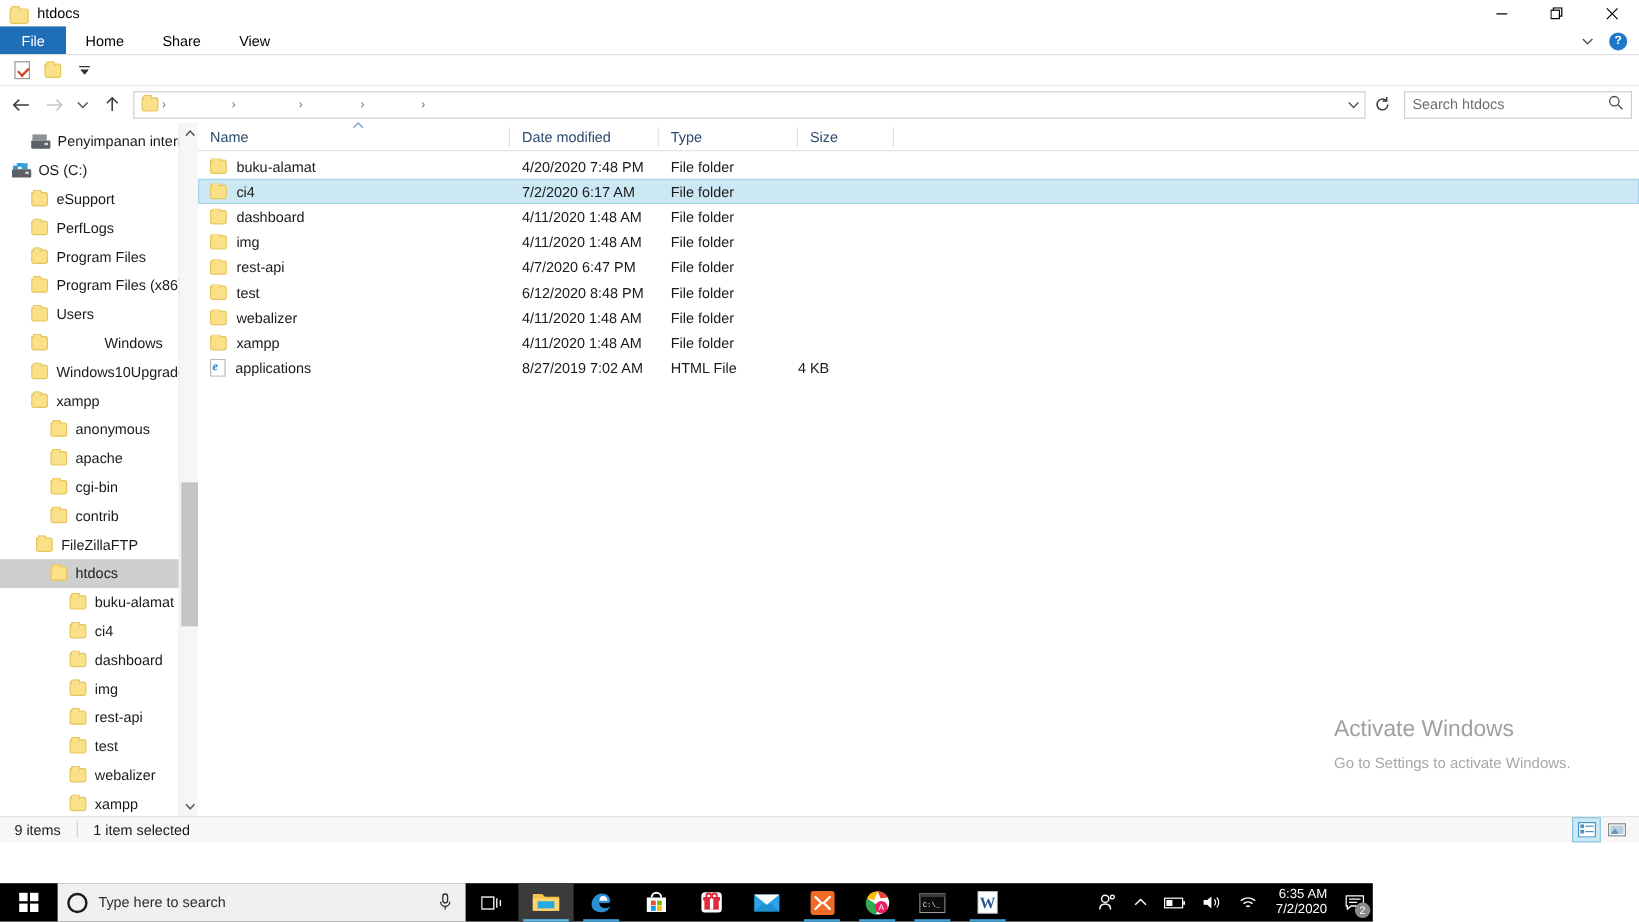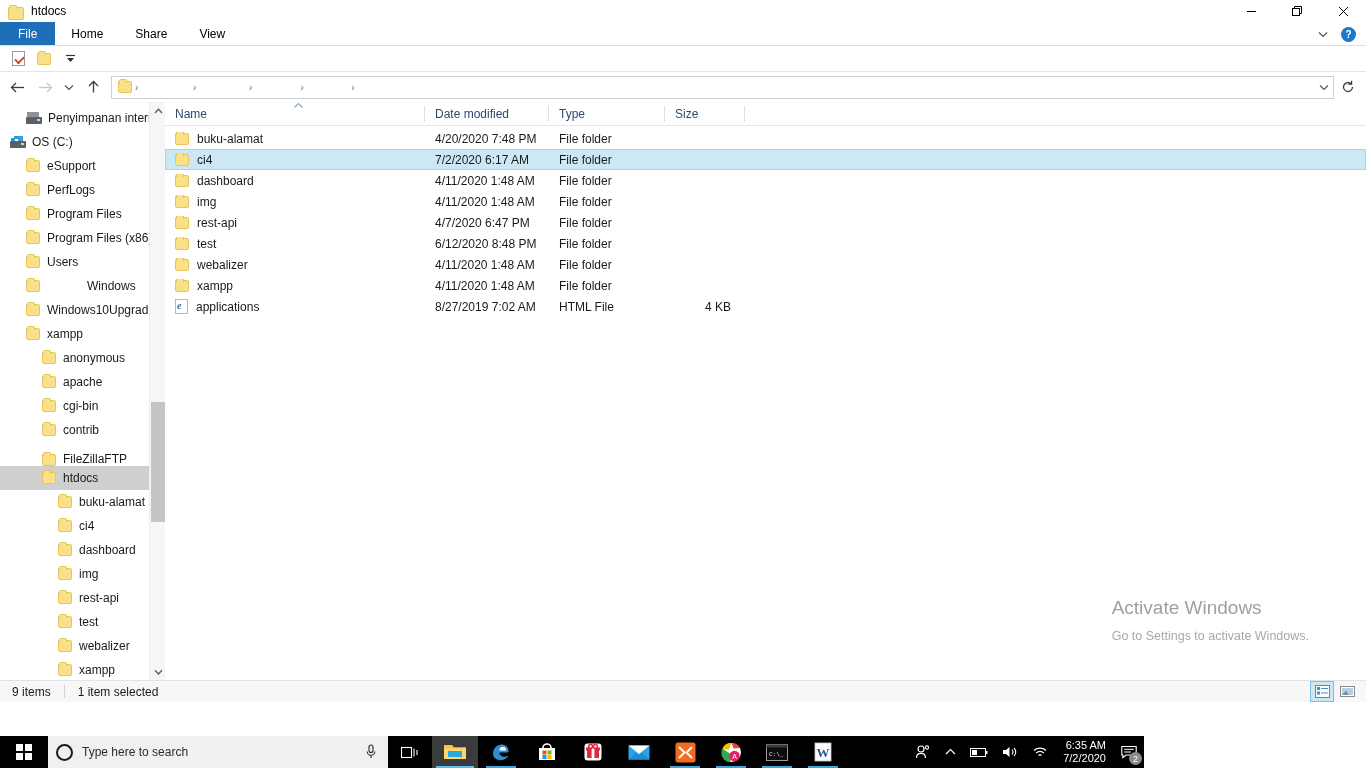--- a/index.html
+++ b/index.html
@@ -112,21 +112,21 @@
   .col-size { width:80px; }
   .sortcaret { position:absolute; left:128px; top:-2px; color:#4a7aa8; font-size:10px; }
 
   .rows { padding-top:2px; }
   .row { height:21px; display:flex; align-items:center; font-size:12px; color:#1a1a1a; }
   .row.selected { background:#cce8f4; outline:1px solid #a6d6ea; outline-offset:-1px; }
   .cell { padding-left:10px; overflow:hidden; white-space:nowrap; }
   .cell.name { width:260px; display:flex; align-items:center; gap:8px; }
   .cell.date { width:124px; }
   .cell.type { width:116px; }
-  .cell.size { width:80px; text-align:right; padding-right:14px; padding-left:0; }
+  .cell.size { width:80px; padding-right:14px; padding-left:0; }
   .rowfolder { width:14px; height:12px; flex:0 0 auto; }
   .htmlfile { width:13px; height:15px; background:#fff; border:1px solid #b9b9b9; position:relative; flex:0 0 auto; }
   .htmlfile::after { content:"e"; position:absolute; left:1px; top:0px; font-size:10px; color:#1a78c8;
                      font-family:"Liberation Serif", serif; font-style:italic; font-weight:bold; }
 
   
   .watermark { position:absolute; right:57px; bottom:37px; text-align:left; color:#9a9a9a;
                user-select:none; }
   .wm1 { font-size:19px; color:#a0a0a0; }
   .wm2 { font-size:12.5px; color:#a8a8a8; margin-top:10px; }
@@ -284,20 +284,29 @@
             <polyline points="1,1.5 5,5.5 9,1.5" fill="none" stroke="#555" stroke-width="1.2"></polyline>
           </svg>
       </div>
     </div>
     <div class="refresh-btn">
       <svg width="14" height="14" viewBox="0 0 14 14">
         <path d="M11.5 7a4.5 4.5 0 1 1-1.4-3.2" fill="none" stroke="#333" stroke-width="1.2"></path>
         <polyline points="10.6,0.8 10.6,4.1 7.3,4.1" fill="none" stroke="#333" stroke-width="1.2"></polyline>
       </svg>
     </div>
+    <div class="searchbox">
+      <input type="text" placeholder="Search htdocs" style="">
+      <span>
+        <svg width="13" height="13" viewBox="0 0 13 13">
+            <circle cx="5.3" cy="5.3" r="3.9" fill="none" stroke="#4a4a4a" stroke-width="1.1"></circle>
+            <line x1="8.3" y1="8.3" x2="12" y2="12" stroke="#4a4a4a" stroke-width="1.1"></line>
+          </svg>
+      </span>
+    </div>
   </div>
 
   <div class="body">
 
     <div class="sidebar">
       <div class="tree" id="tree">
           <div class="tnode" style="padding-left: 26px;">
             <span class="drive-icon">
               <span class="top"></span>
               <span class="base"></span>
@@ -377,21 +386,21 @@
               <i></i>
             </span>
             <span>cgi-bin</span>
           </div>
           <div class="tnode" style="padding-left: 42px;">
             <span class="folder-glyph tfolder">
               <i></i>
             </span>
             <span>contrib</span>
           </div>
-          <div class="tnode" style="padding-left: 42px; align-items: flex-end;">
+          <div class="tnode" style="padding-left: 30px;">
             <span class="folder-glyph tfolder">
               <i></i>
             </span>
             <span>FileZillaFTP</span>
           </div>
           <div class="tnode selected" style="padding-left: 42px;">
             <span class="folder-glyph tfolder">
               <i></i>
             </span>
             <span>htdocs</span>

